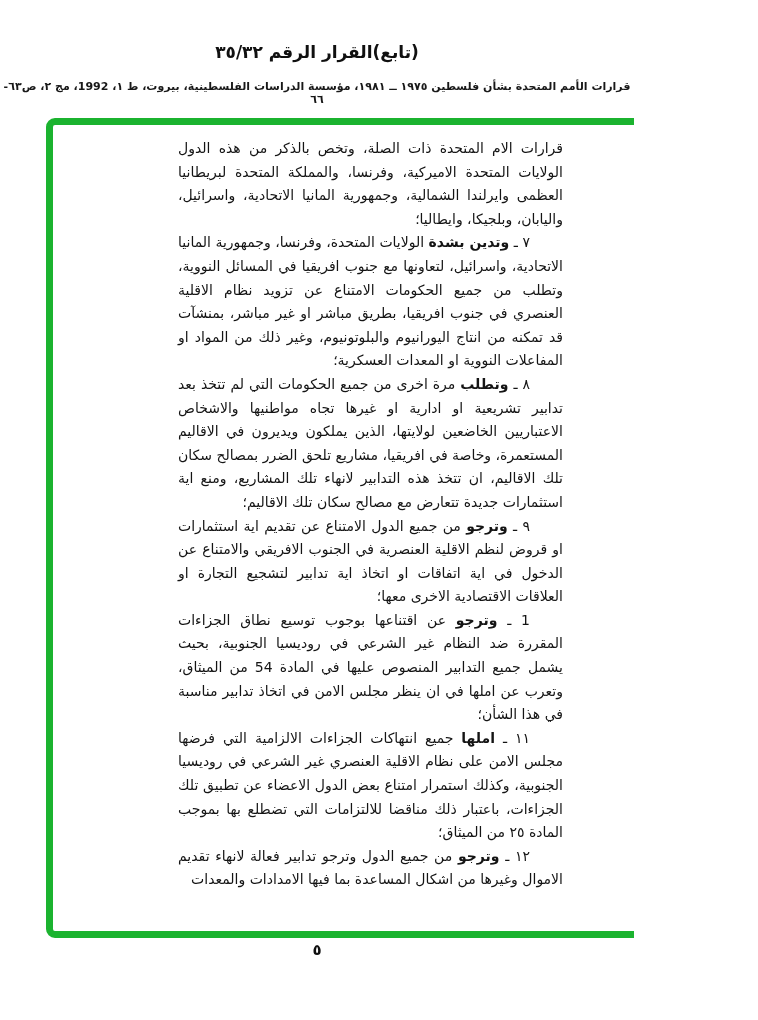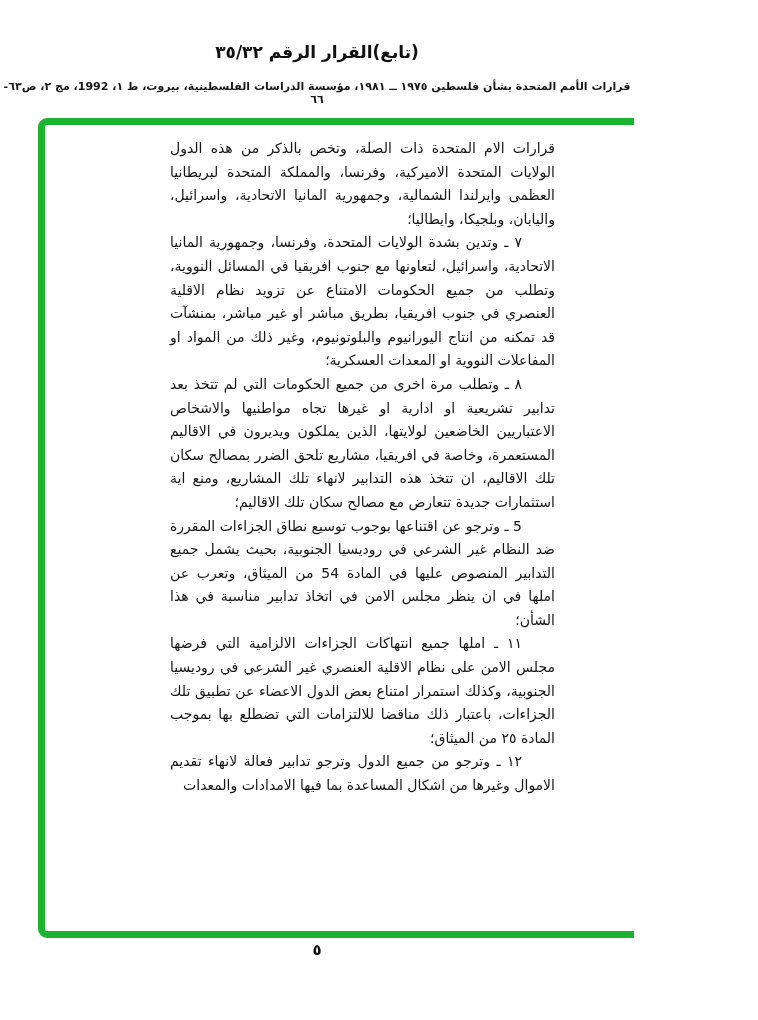--- a/index.html
+++ b/index.html
@@ -54,58 +54,61 @@
     line-height: 23.6px;
     color: #141414;
   }
   .text-col p {
     margin: 0;
     padding: 0;
   }
   .text-col p.numbered {
     text-indent: 33px; 
   }
-  .para-lead { font-weight: normal; }
+  .para-lead { font-weight: bold; }
   .para-num  { font-weight: normal; }
   .page-number {
     position: absolute;
     top: 941px; left: 0; right: 0;
     text-align: center;
     font-size: 15px;
     font-weight: bold;
     color: #101010;
   }
 </style>
 </head>
 <body>
 
 <div class="page">
 
   <h1 class="title" dir="rtl">(تابع)القرار الرقم ٣٥/٣٢</h1>
 
   <div class="subtitle" dir="rtl">قرارات الأمم المتحدة بشأن فلسطين ١٩٧٥ ــ ١٩٨١، مؤسسة الدراسات الفلسطينية، بيروت، ط ١، 1992، مج ٢، ص٦٣- ٦٦</div>
 
-  <div class="doc-frame" style="border-color: rgb(27, 179, 47);">
+  <div class="doc-frame" style="border-color: rgb(27, 179, 47); margin-left: 8px;">
     <div class="text-col" dir="rtl">
 
       <p>
         <span class="para-num"></span><span class="para-lead"></span><span>قرارات الام المتحدة ذات الصلة، وتخص بالذكر من هذه الدول الولايات المتحدة الاميركية، وفرنسا، والمملكة المتحدة لبريطانيا العظمى وايرلندا الشمالية، وجمهورية المانيا الاتحادية، واسرائيل، واليابان، وبلجيكا، وايطاليا؛</span>
       </p>
 
       <p class="numbered">
         <span class="para-num">٧ ـ </span><span class="para-lead">وتدين بشدة</span><span> الولايات المتحدة، وفرنسا، وجمهورية المانيا الاتحادية، واسرائيل، لتعاونها مع جنوب افريقيا في المسائل النووية، وتطلب من جميع الحكومات الامتناع عن تزويد نظام الاقلية العنصري في جنوب افريقيا، بطريق مباشر او غير مباشر، بمنشآت قد تمكنه من انتاج اليورانيوم والبلوتونيوم، وغير ذلك من المواد او المفاعلات النووية او المعدات العسكرية؛</span>
       </p>
 
       <p class="numbered">
         <span class="para-num">٨ ـ </span><span class="para-lead">وتطلب</span><span> مرة اخرى من جميع الحكومات التي لم تتخذ بعد تدابير تشريعية او ادارية او غيرها تجاه مواطنيها والاشخاص الاعتباريين الخاضعين لولايتها، الذين يملكون ويديرون في الاقاليم المستعمرة، وخاصة في افريقيا، مشاريع تلحق الضرر بمصالح سكان تلك الاقاليم، ان تتخذ هذه التدابير لانهاء تلك المشاريع، ومنع اية استثمارات جديدة تتعارض مع مصالح سكان تلك الاقاليم؛</span>
       </p>
 
+      <p class="numbered">
+        <span class="para-num">٩ ـ </span><span class="para-lead">وترجو</span><span> من جميع الدول الامتناع عن تقديم اية استثمارات او قروض لنظم الاقلية العنصرية في الجنوب الافريقي والامتناع عن الدخول في اية اتفاقات او اتخاذ اية تدابير لتشجيع التجارة او العلاقات الاقتصادية الاخرى معها؛</span>
+      </p>
 
       <p class="numbered">
-        <span class="para-num">5 ـ </span><span class="para-lead">وترجو</span><span> عن اقتناعها بوجوب توسيع نطاق الجزاءات المقررة ضد النظام غير الشرعي في روديسيا الجنوبية، بحيث يشمل جميع التدابير المنصوص عليها في المادة 54 من الميثاق، وتعرب عن املها في ان ينظر مجلس الامن في اتخاذ تدابير مناسبة في هذا الشأن؛</span>
+        <span class="para-num">1 ـ </span><span class="para-lead">وترجو</span><span> عن اقتناعها بوجوب توسيع نطاق الجزاءات المقررة ضد النظام غير الشرعي في روديسيا الجنوبية، بحيث يشمل جميع التدابير المنصوص عليها في المادة 54 من الميثاق، وتعرب عن املها في ان ينظر مجلس الامن في اتخاذ تدابير مناسبة في هذا الشأن؛</span>
       </p>
 
       <p class="numbered">
         <span class="para-num">١١ ـ </span><span class="para-lead">املها</span><span> جميع انتهاكات الجزاءات الالزامية التي فرضها مجلس الامن على نظام الاقلية العنصري غير الشرعي في روديسيا الجنوبية، وكذلك استمرار امتناع بعض الدول الاعضاء عن تطبيق تلك الجزاءات، باعتبار ذلك مناقضا للالتزامات التي تضطلع بها بموجب المادة ٢٥ من الميثاق؛</span>
       </p>
 
       <p class="numbered">
         <span class="para-num">١٢ ـ </span><span class="para-lead">وترجو</span><span> من جميع الدول وترجو تدابير فعالة لانهاء تقديم الاموال وغيرها من اشكال المساعدة بما فيها الامدادات والمعدات</span>
       </p>
 

